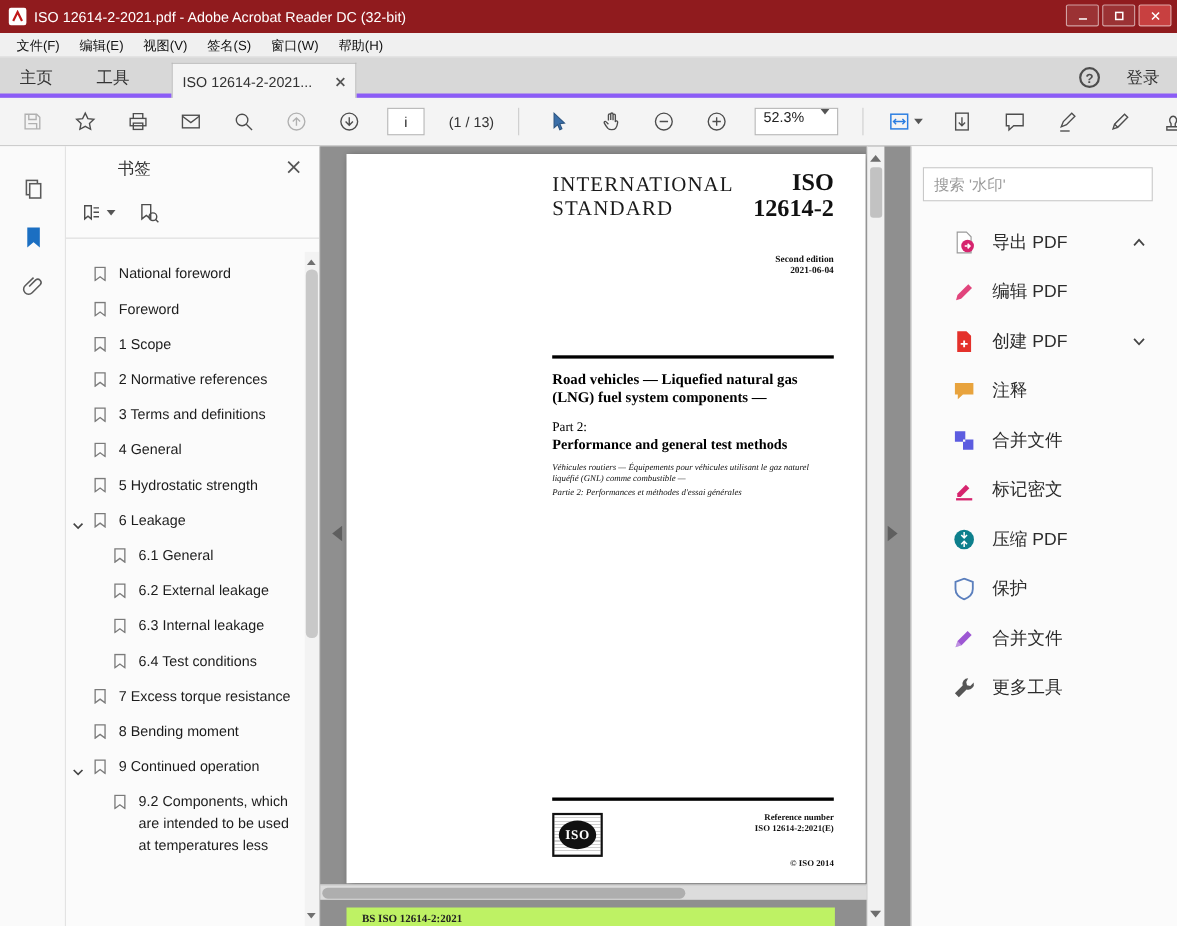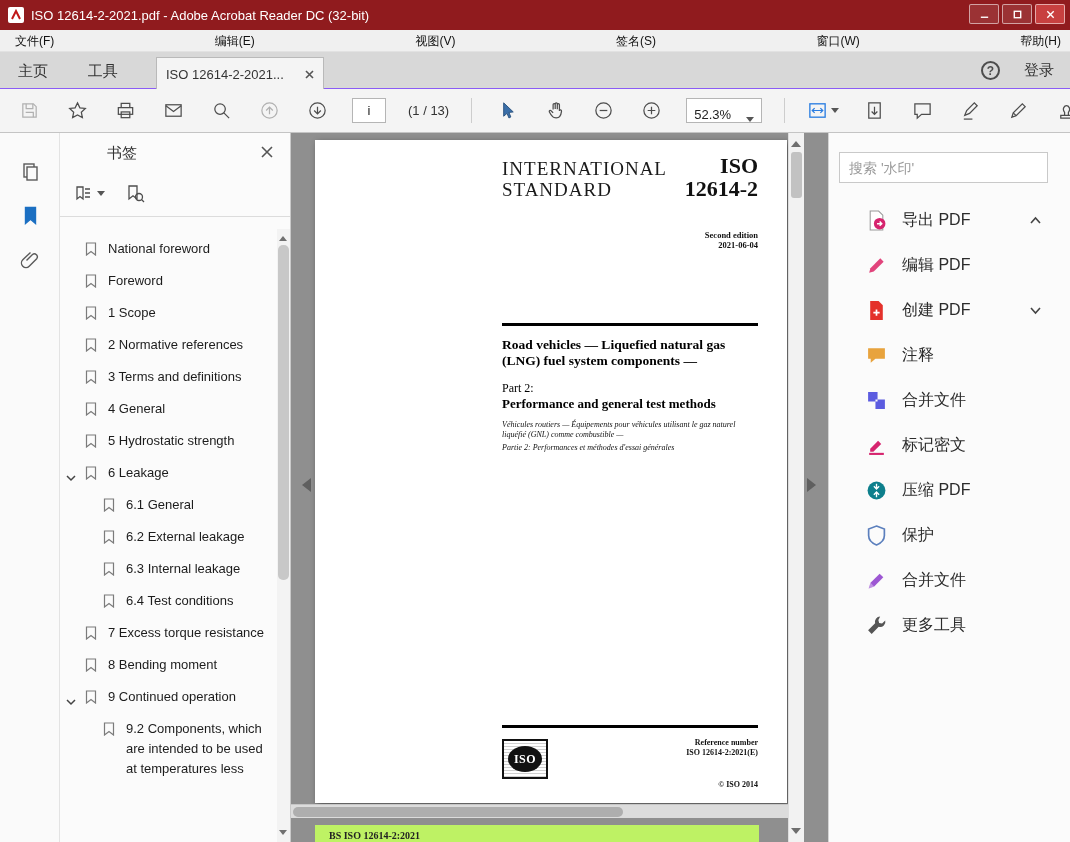--- a/index.html
+++ b/index.html
@@ -22,26 +22,26 @@
   .win-btns { position:absolute; right:5px; top:4px; display:flex; gap:3px; }
   .win-btn { width:30px; height:20px; border:1px solid rgba(255,255,255,.55);
     background:rgba(255,255,255,.10); border-radius:2px;
     display:flex; align-items:center; justify-content:center; }
   .win-btn.close { background:#c84040; }
   .win-btn svg { width:11px; height:11px; stroke:#fff; stroke-width:1.5; fill:none; }
 
   
   .menubar { position:absolute; left:0; top:30px; right:0; height:22px;
     background:#f0f0f0; display:flex; align-items:center; padding-left:6px;
-    border-bottom:1px solid #e2e2e2;justify-content:space-between; }
+    border-bottom:1px solid #e2e2e2; }
   .menu-item { padding:0 9px; font-size:12px; color:#111; line-height:22px; }
 
   
   .tabbar { position:absolute; left:0; top:52px; right:0; height:37px;
-    background:#d8d8d8; border-bottom:1px solid #8b5cf6; }
+    background:#d8d8d8; border-bottom:4px solid #8b5cf6; }
   .tab-static { display:inline-block; padding:0 18px; line-height:37px;
     font-size:15px; color:#333; }
   .doc-tab { position:absolute; left:156px; top:5px; height:33px; width:168px;
     background:#f4f4f4; border:1px solid #b9b9b9; border-bottom:none;
     display:flex; align-items:center; padding:0 9px; gap:8px; }
   .doc-tab-label { flex:1; font-size:13px; color:#333; white-space:nowrap;
     overflow:hidden; text-overflow:ellipsis; }
   .doc-tab svg { width:9px; height:9px; stroke:#555; stroke-width:1.6; fill:none; flex:none; }
   .tab-right { position:absolute; right:16px; top:0; height:37px;
     display:flex; align-items:center; gap:24px; }
@@ -55,21 +55,21 @@
     background:#f4f4f4; border-bottom:1px solid #c4c4c4;
     display:flex; align-items:center; padding-left:16px; gap:22px; }
   .tbtn { width:26px; height:28px; display:flex; align-items:center; justify-content:center; flex:none; }
   .tbtn svg { width:21px; height:21px; stroke:#4d4d4d; stroke-width:1.3; fill:none; }
   .tbtn.disabled { opacity:.4; }
   .sep { width:1px; height:25px; background:#cdcdcd; flex:none; }
   .page-field { width:34px; height:25px; border:1px solid #b5b5b5; background:#fff;
     text-align:center; font-size:13px; color:#222; flex:none; }
   .page-count { font-size:13px; color:#333; white-space:nowrap; flex:none; }
   .zoom-box { width:76px; height:25px; border:1px solid #b5b5b5; background:#fff;
-    display:flex; align-items:flex-end; padding:0 7px; gap:8px; flex:none; }
+    display:flex; align-items:flex-start; padding:0 7px; gap:8px; flex:none; }
   .zoom-box .zv { flex:1; font-size:13px; color:#222; }
   .caret-down { width:0; height:0; border-left:4px solid transparent;
     border-right:4px solid transparent; border-top:5px solid #555; flex:none; }
   .tb-right { margin-left:auto; margin-right:62px; display:flex; gap:22px; align-items:center; }
   .with-caret { display:flex; align-items:center; gap:3px; flex:none; }
 
   
   .left-rail { position:absolute; left:0; top:133px; width:60px; bottom:0;
     background:#fafafa; border-right:1px solid #e3e3e3; }
   .rail-btn { width:60px; height:44px; display:flex; align-items:center; justify-content:center; }

